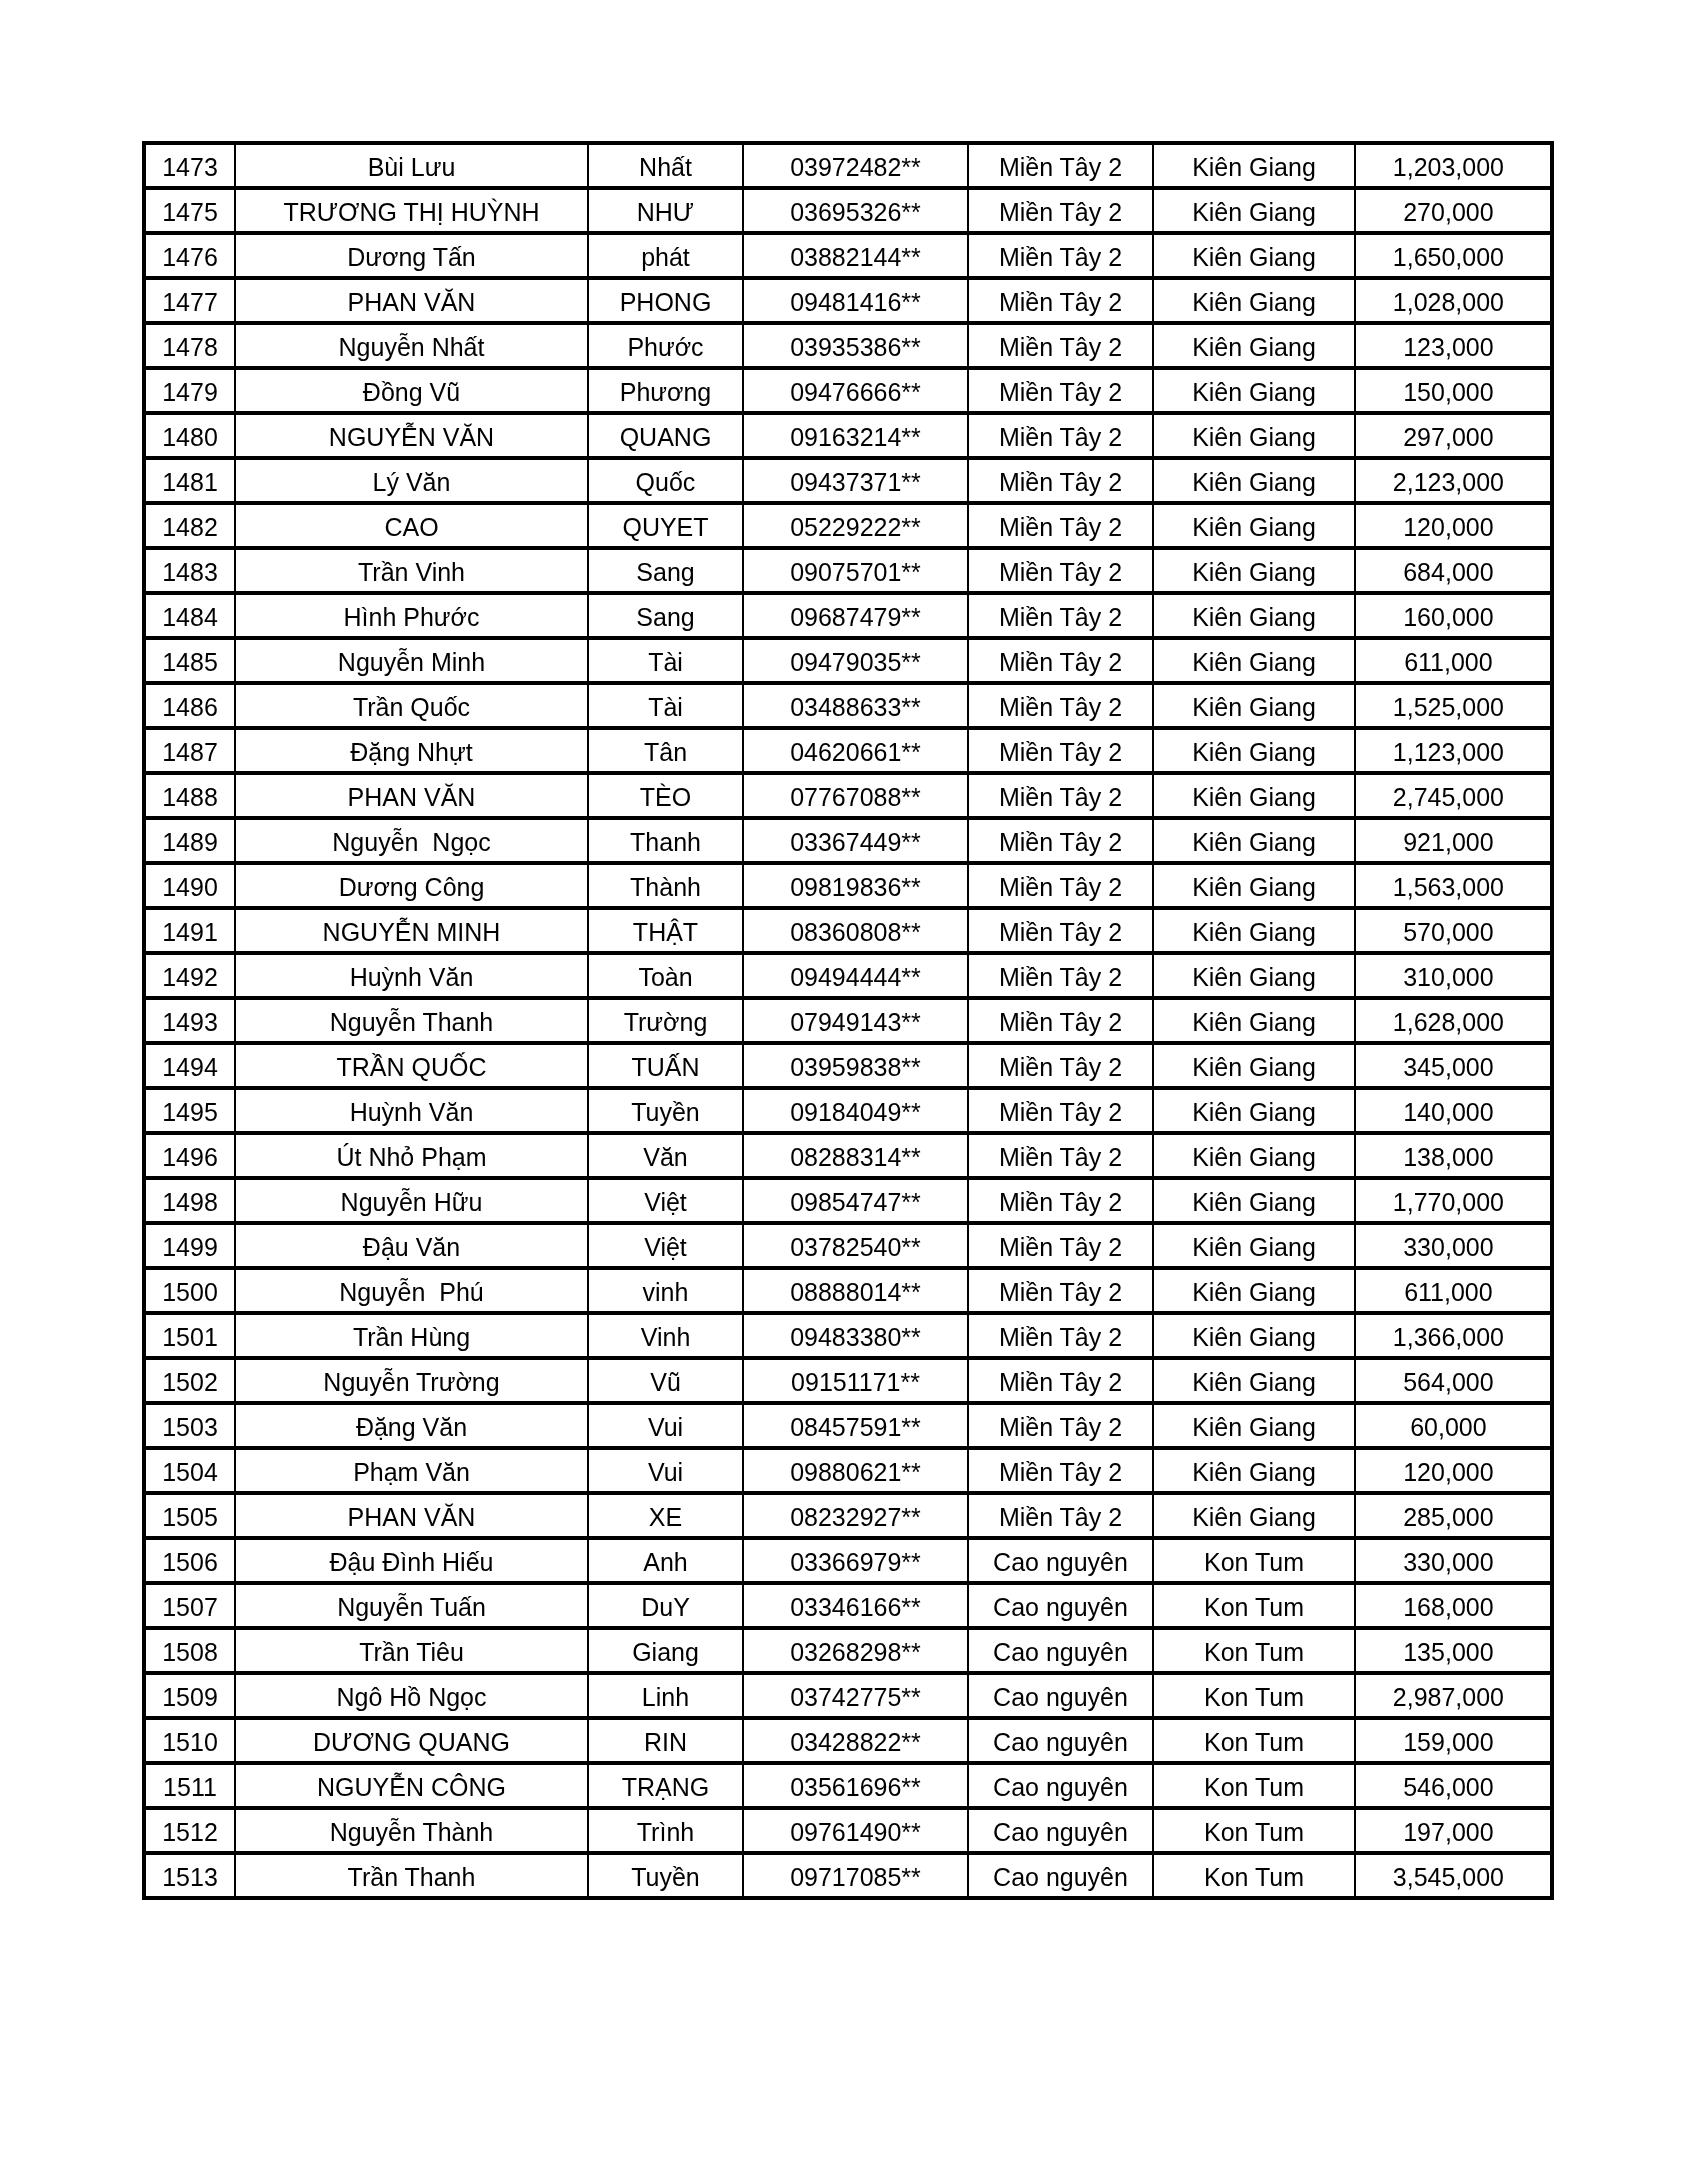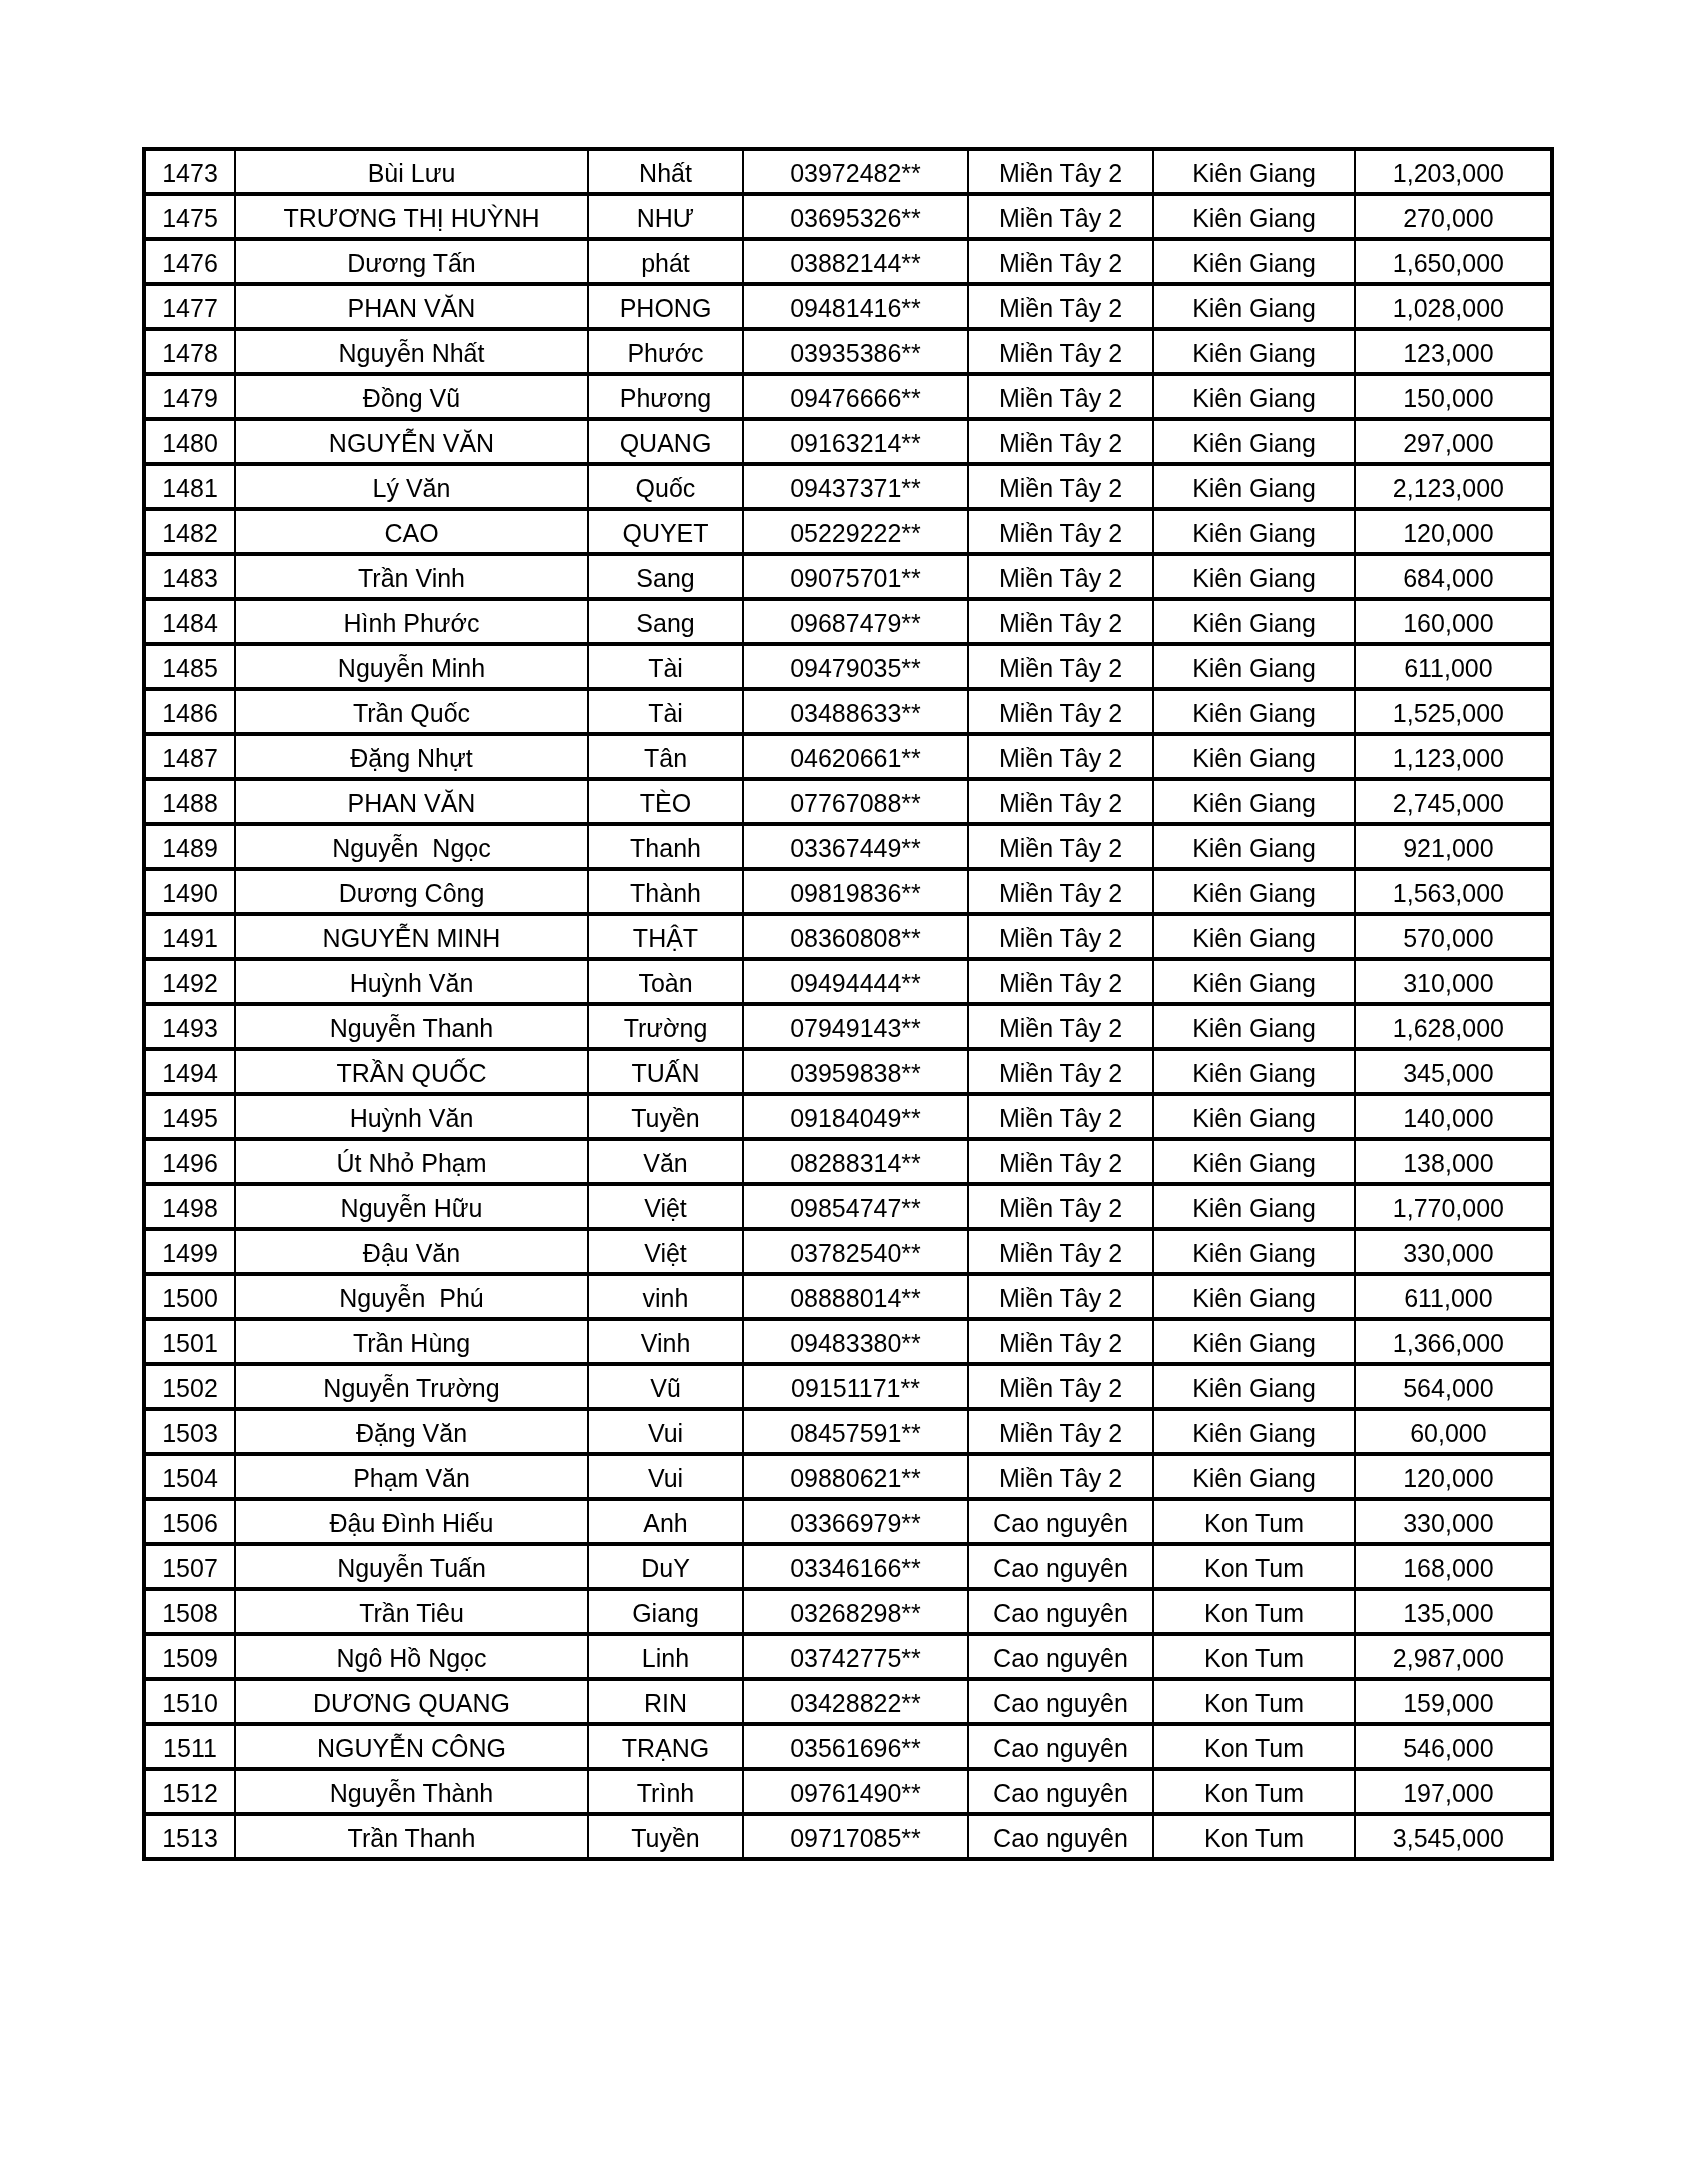--- a/index.html
+++ b/index.html
@@ -10,21 +10,21 @@
   .sheet {
     position: relative;
     width: 1687px;
     height: 2183px;
     background: #ffffff;
     overflow: hidden;
   }
   table.roster {
     position: absolute;
     left: 142px;
-    top: 147px;
+    top: 141px;
     width: 1409px;
     border-collapse: collapse;
     table-layout: fixed;
     border: 4px solid #000000;
     padding-left: 12px;
   }
   table.roster td {
     border: 2px solid #000000;
     border-top-width: 4px;
     border-bottom-width: 4px;
@@ -332,20 +332,29 @@
         <tr>
           <td class="col-id">1504</td>
           <td class="col-surname">Phạm Văn</td>
           <td class="col-given">Vui</td>
           <td class="col-phone">09880621**</td>
           <td class="col-region">Miền Tây 2</td>
           <td class="col-province">Kiên Giang</td>
           <td class="col-amount">120,000</td>
         </tr>
         <tr>
+          <td class="col-id">1505</td>
+          <td class="col-surname">PHAN VĂN</td>
+          <td class="col-given">XE</td>
+          <td class="col-phone">08232927**</td>
+          <td class="col-region">Miền Tây 2</td>
+          <td class="col-province">Kiên Giang</td>
+          <td class="col-amount">285,000</td>
+        </tr>
+        <tr>
           <td class="col-id">1506</td>
           <td class="col-surname">Đậu Đình Hiếu</td>
           <td class="col-given">Anh</td>
           <td class="col-phone">03366979**</td>
           <td class="col-region">Cao nguyên</td>
           <td class="col-province">Kon Tum</td>
           <td class="col-amount">330,000</td>
         </tr>
         <tr>
           <td class="col-id">1507</td>

